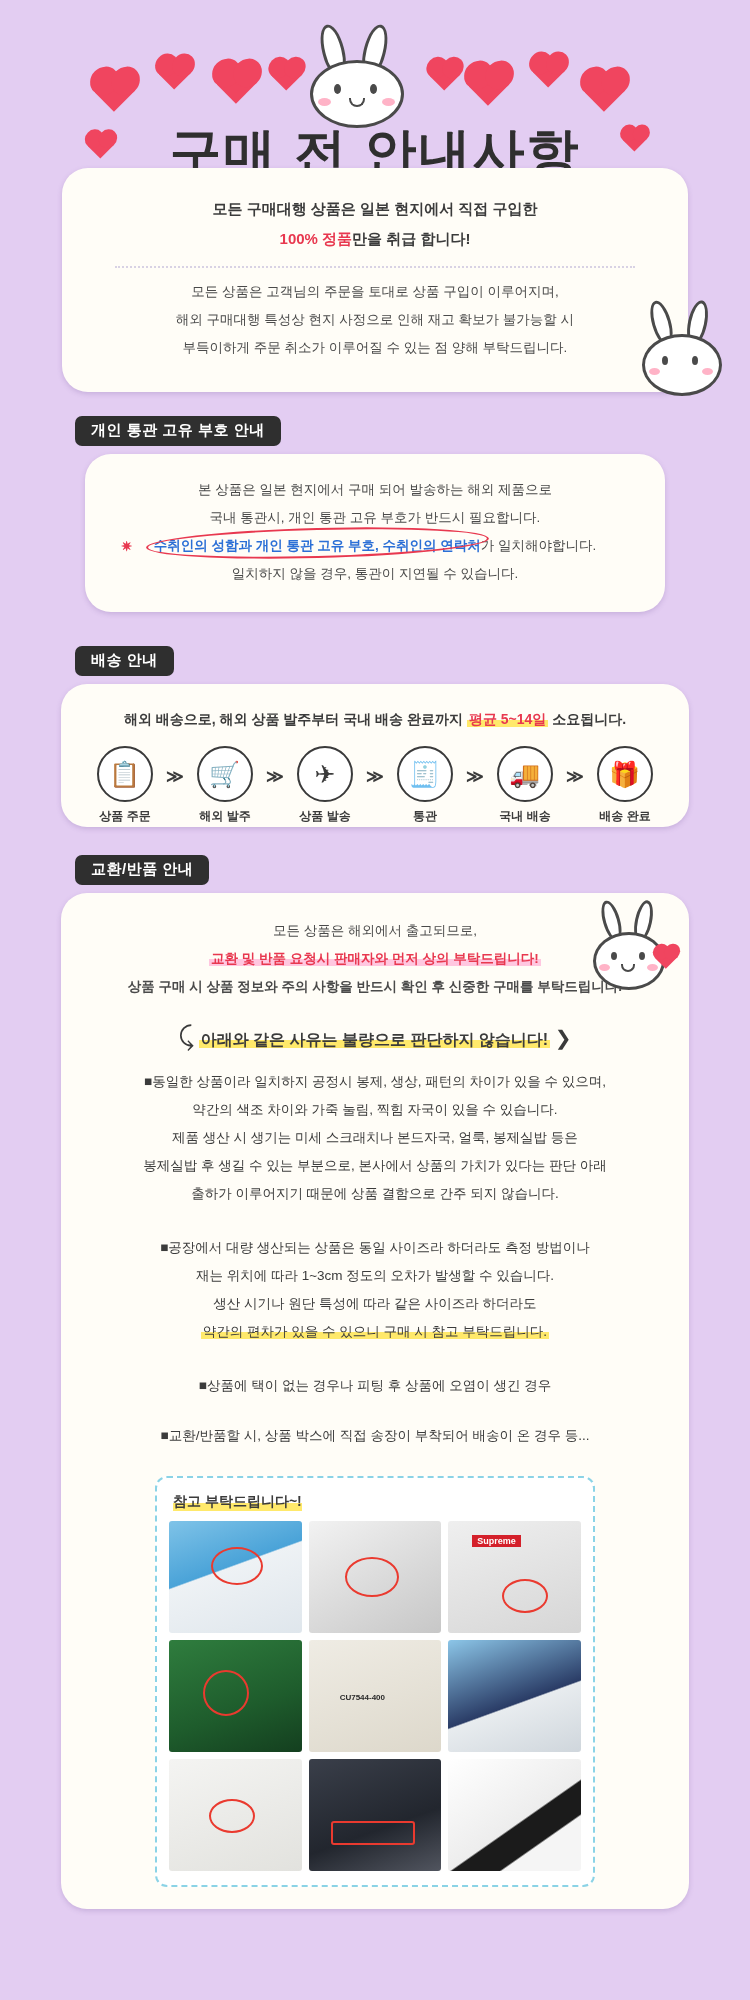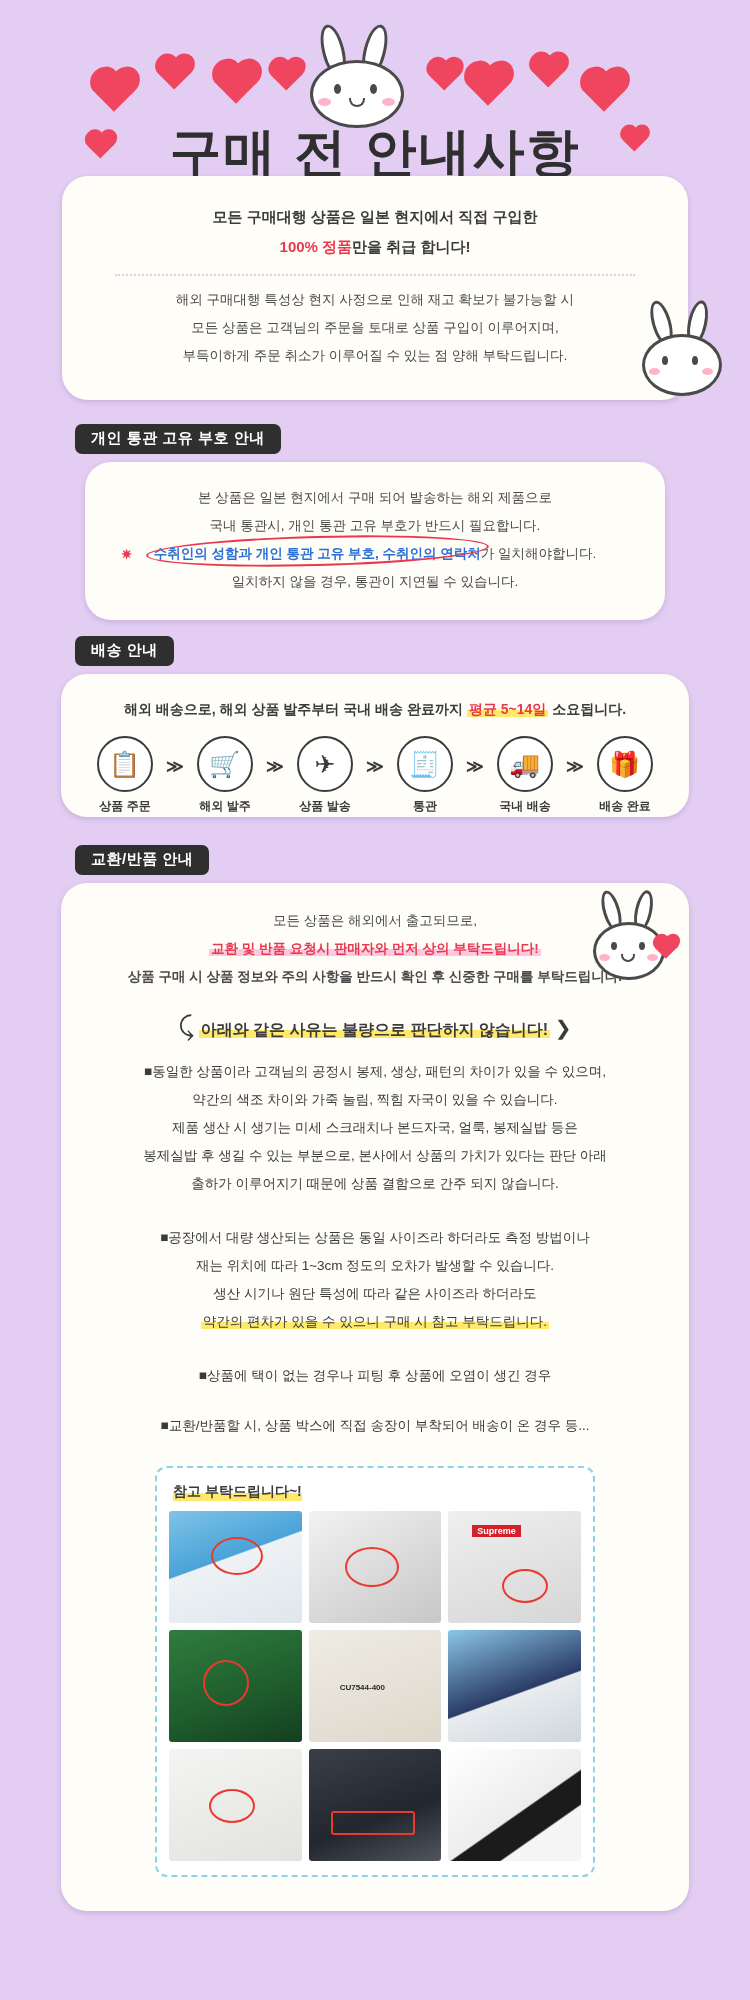--- a/index.html
+++ b/index.html
@@ -55,21 +55,21 @@
     position:absolute; top:118px; left:0; width:750px; text-align:center;
     font-size:52px; font-weight:bold; color:#2f2f2f; letter-spacing:2px;
   }
   .title-underline {
     position:absolute; top:182px; left:118px; width:514px; height:7px;
     background:#f9d43a; border-radius:4px; opacity:.95;
   }
 
   
   .card {
-    position:relative; margin:16px auto; background:#fffdf7;
+    position:relative; margin:8px auto; background:#fffdf7;
     border-radius:26px; box-shadow:0 2px 5px rgba(120,90,160,.25);
   }
   .sec-label {
     display:inline-block; background:#2f2f2f; color:#fff;
     font-size:15px; font-weight:bold; padding:5px 16px 6px;
     border-radius:7px; letter-spacing:.5px;
   }
   .label-row { width:628px; margin:0 auto; padding-left:14px; }
 
   .ctr { text-align:center; }
@@ -120,21 +120,21 @@
   .step { width:74px; text-align:center; }
   .step .ic {
     width:56px; height:56px; margin:0 auto 6px; border:2px solid #3a3a3a;
     border-radius:50%; display:flex; align-items:center; justify-content:center;
     font-size:25px; background:#fff;
   }
   .step .cap { font-size:12px; font-weight:bold; color:#3a3a3a; }
   .chev { font-size:17px; color:#3a3a3a; padding-top:20px; width:26px; text-align:center; font-weight:bold;}
 
   
-  #sec-exchange { width:628px; padding:24px 30px 34px; }
+  #sec-exchange { width:628px; padding:24px 30px 22px; }
   .arrow-note { position:relative; text-align:center; margin:20px 0 6px; }
   .arrow-note .big {
     font-size:16px; font-weight:bold; color:#3b3b3b;
   }
   .curve-arrow { display:inline-block; font-size:26px; transform:scaleX(-1); }
   .para { margin:16px 0 0; }
   .bullet { font-size:13.5px; line-height:28px; text-align:center; color:#3b3b3b; }
 
   
   .photos-wrap {
@@ -218,22 +218,22 @@
     <div class="title">구매 전 안내사항</div>
     <div class="title-underline"></div>
   </div>
 
   <div class="card" id="sec-intro">
     <div class="l1 ctr">모든 구매대행 상품은 일본 현지에서 직접 구입한</div>
     <div class="l1 ctr">
       <span class="red">100% 정품</span><span>만을 취급 합니다!</span>
     </div>
     <div class="divider-dots"></div>
+    <div class="l2 ctr">모든 상품은 고객님의 주문을 토대로 상품 구입이 이루어지며,</div>
     <div class="l2 ctr">해외 구매대행 특성상 현지 사정으로 인해 재고 확보가 불가능할 시</div>
-    <div class="l2 ctr">모든 상품은 고객님의 주문을 토대로 상품 구입이 이루어지며,</div>
     <div class="l2 ctr">부득이하게 주문 취소가 이루어질 수 있는 점 양해 부탁드립니다.</div>
   </div>
 
   <div class="bunny-side">
     <span class="ear l"></span>
     <span class="ear r"></span>
     <span class="face"></span>
     <span class="eye l"></span>
     <span class="eye r"></span>
     <span class="cheek l"></span>
@@ -249,21 +249,21 @@
     <div class="l2 ctr" style="position:relative;">
       <span class="star-red" style="position:absolute;left:10px;top:1px;">✷</span>
       <span class="scribble-box">
         <span class="circle-red"></span>
         <span class="blue">수취인의 성함과 개인 통관 고유 부호, 수취인의 연락처</span>
       </span><span>가 일치해야합니다.</span>
     </div>
     <div class="l2 ctr">일치하지 않을 경우, 통관이 지연될 수 있습니다.</div>
   </div>
 
-  <div class="label-row" style="margin-top:9px;">
+  <div class="label-row" style="margin-top:34px;">
     <span class="sec-label">배송 안내</span>
   </div>
   <div class="card" id="sec-ship" style="margin-top:8px;">
     <div class="l1 ctr" style="font-size:14px;">
       <span>해외 배송으로, 해외 상품 발주부터 국내 배송 완료까지 </span><span class="hl-yellow red">평균 5~14일</span><span> 소요됩니다.</span>
     </div>
 
     <div class="steps">
       <div class="step">
         <div class="ic">📋</div>
@@ -321,21 +321,21 @@
     <div class="l2 ctr" style="font-weight:bold;">상품 구매 시 상품 정보와 주의 사항을 반드시 확인 후 신중한 구매를 부탁드립니다.</div>
 
     <div class="arrow-note">
       <span class="curve-arrow">⤸</span>
       <span class="big hl-yellow">아래와 같은 사유는 불량으로 판단하지 않습니다!</span>
       <span style="font-size:20px;">❯</span>
     </div>
 
     <div class="para">
       <div class="bullet">
-        <span>■</span><span>동일한 상품이라 고객님의 공정시 봉제, 생상, 패턴의 차이가 있을 수 있으며,</span>
+        <span>■</span><span>동일한 상품이라 일치하지 공정시 봉제, 생상, 패턴의 차이가 있을 수 있으며,</span>
       </div>
       <div class="bullet">약간의 색조 차이와 가죽 눌림, 찍힘 자국이 있을 수 있습니다.</div>
       <div class="bullet">제품 생산 시 생기는 미세 스크래치나 본드자국, 얼룩, 봉제실밥 등은</div>
       <div class="bullet">봉제실밥 후 생길 수 있는 부분으로, 본사에서 상품의 가치가 있다는 판단 아래</div>
       <div class="bullet">출하가 이루어지기 때문에 상품 결함으로 간주 되지 않습니다.</div>
     </div>
 
     <div class="para" style="margin-top:26px;">
       <div class="bullet">
         <span>■</span><span>공장에서 대량 생산되는 상품은 동일 사이즈라 하더라도 측정 방법이나</span>

